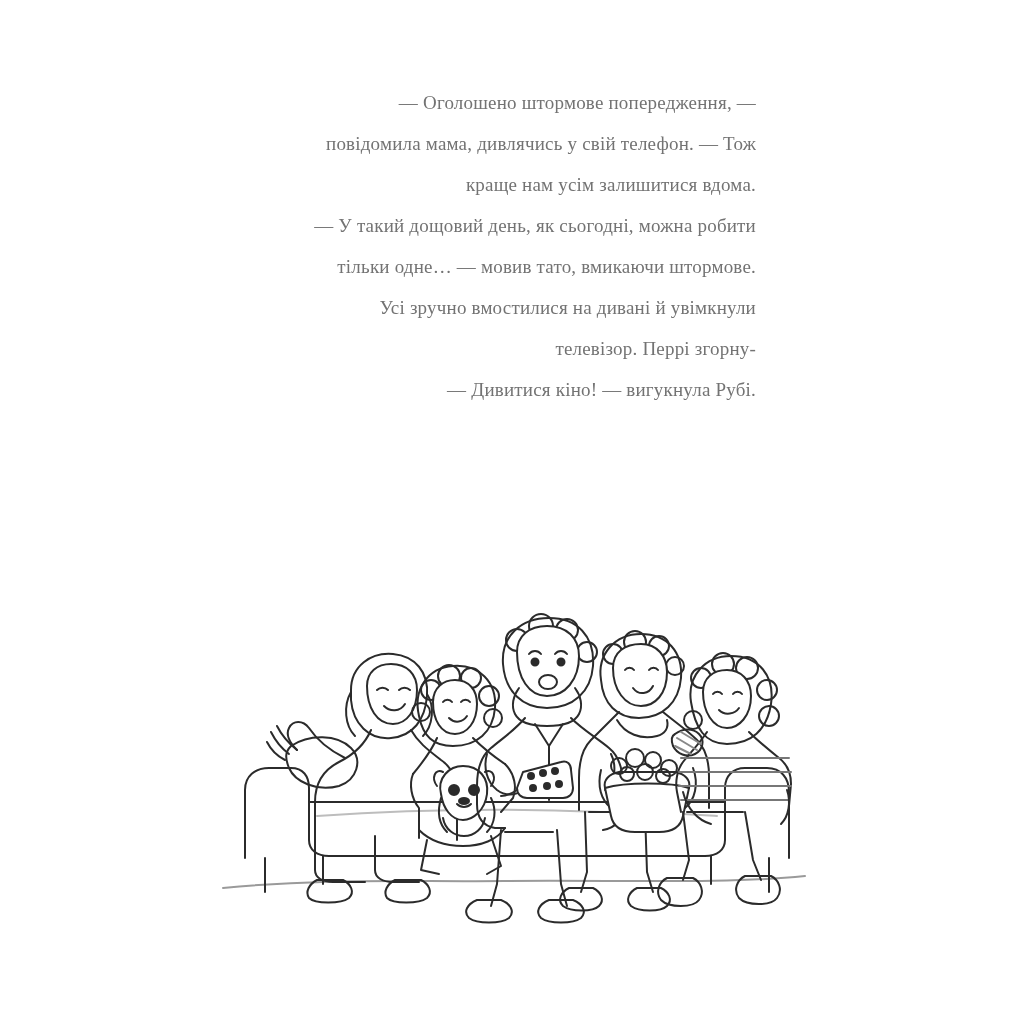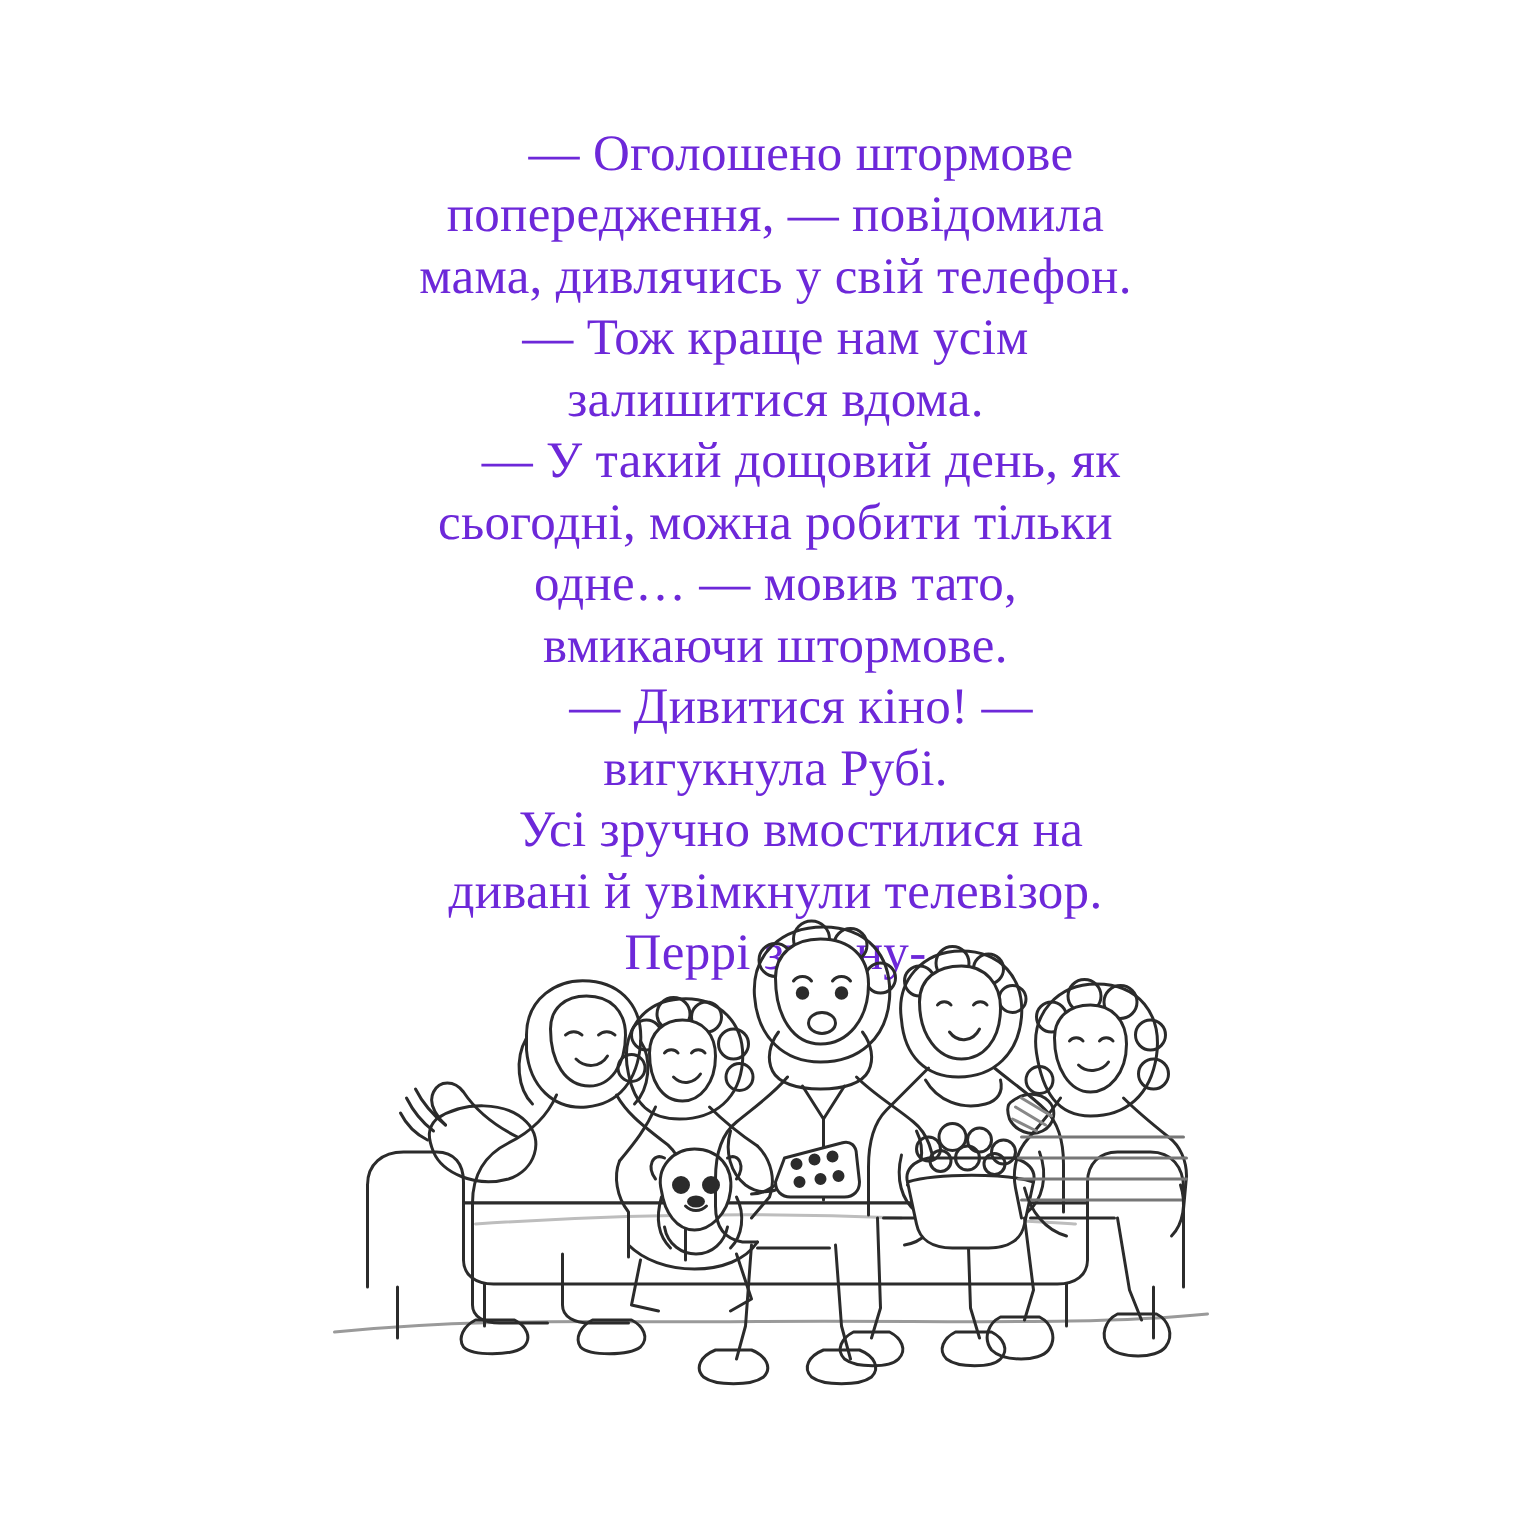--- a/index.html
+++ b/index.html
@@ -16,24 +16,24 @@
     font-family: "Liberation Serif", serif;
   }
   .text-block {
     position: absolute;
     left: 278px;
     top: 82px;
     width: 478px;
   }
   .para {
     margin: 0;
-    font-size: 34px;
+    font-size: 19px;
     line-height: 41px;
-    color: #6d28d9;
-    text-align: center;
+    color: #737373;
+    text-align: right;
     letter-spacing: 0.2px;
   }
   .para.indent {
     text-indent: 34px;
   }
   .illustration {
     position: absolute;
     left: 205px;
     top: 540px;
     width: 620px;
@@ -46,22 +46,22 @@
   }
 </style>
 </head>
 <body>
 
 <div class="page">
 
   <div class="text-block">
     <p class="para indent">— Оголошено штормове попередження, — повідомила мама, дивлячись у свій телефон. — Тож краще нам усім залишитися вдома.</p>
     <p class="para indent">— У такий дощовий день, як сьогодні, можна робити тільки одне… — мовив тато, вмикаючи штормове.</p>
+    <p class="para indent">Усі зручно вмостилися на дивані й увімкнули телевізор. Перрі згорну-</p>
     <p class="para indent">— Дивитися кіно! — вигукнула Рубі.</p>
-    <p class="para indent">Усі зручно вмостилися на дивані й увімкнули телевізор. Перрі згорну-</p>
   </div>
 
   <div class="illustration">
     <svg viewBox="0 0 620 420" xmlns="http://www.w3.org/2000/svg" fill="none" stroke="#2b2b2b" stroke-width="2" stroke-linecap="round" stroke-linejoin="round">
 
       <path d="M18 348 C120 338 200 342 300 341 C420 340 520 344 600 336" stroke="#9a9a9a" stroke-width="2"></path>
 
       <path d="M40 318 L40 250 C40 236 50 228 64 228 L86 228 C98 228 104 236 104 248 L104 262
                L520 262 L520 248 C520 236 528 228 540 228 L562 228 C576 228 584 238 584 252 L584 318"></path>
       <path d="M104 262 L104 300 C104 310 112 316 124 316 L500 316 C512 316 520 310 520 300 L520 262 Z" fill="#ffffff"></path>

